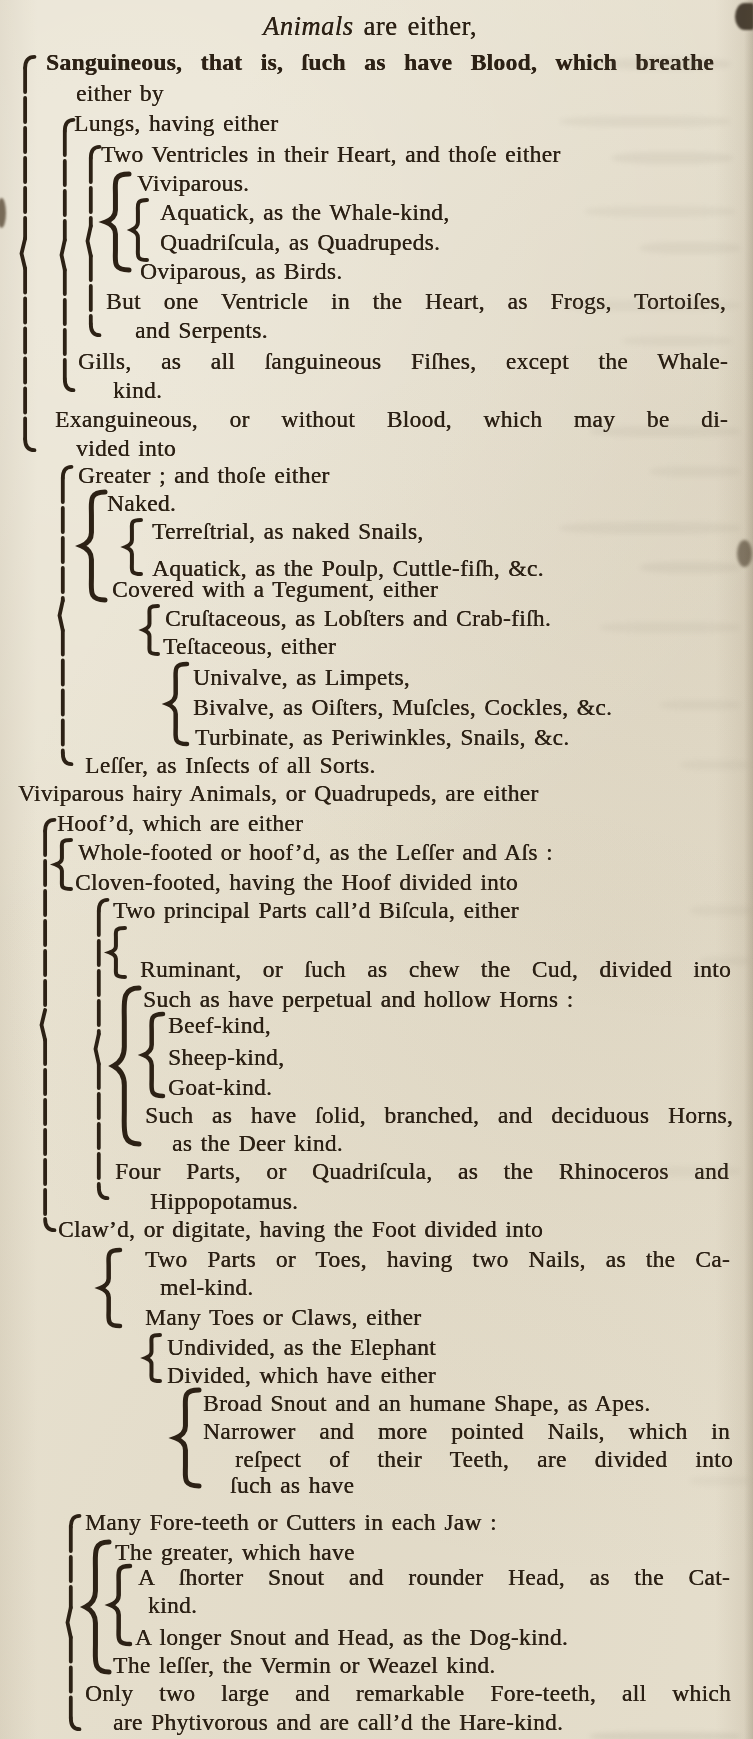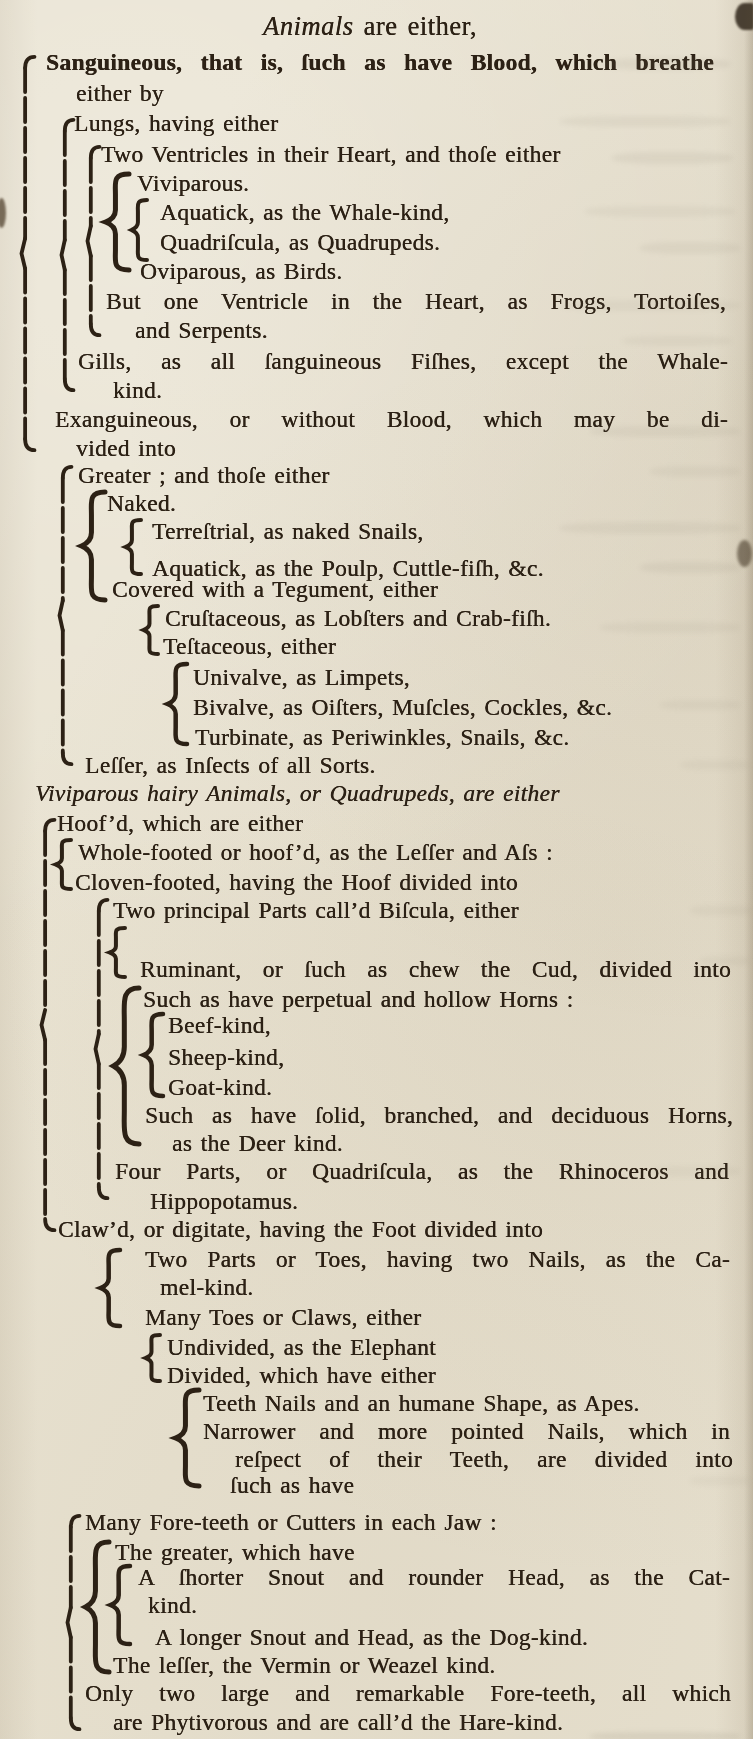--- a/index.html
+++ b/index.html
@@ -71,49 +71,49 @@
     <div class="line" style="left: 107px; top: 491px;">Naked.</div>
     <div class="line" style="left: 152px; top: 519px;">Terreſtrial, as naked Snails,</div>
     <div class="line" style="left: 152px; top: 548px; margin-top: 8px;">Aquatick, as the Poulp, Cuttle-fiſh, &amp;c.</div>
     <div class="line" style="left: 112px; top: 577px;">Covered with a Tegument, either</div>
     <div class="line" style="left: 165px; top: 606px;">Cruſtaceous, as Lobſters and Crab-fiſh.</div>
     <div class="line" style="left: 163px; top: 634px; text-align: center;">Teſtaceous, either</div>
     <div class="line" style="left: 193px; top: 695px;">Bivalve, as Oiſters, Muſcles, Cockles, &amp;c.</div>
     <div class="line" style="left: 193px; top: 665px;">Univalve, as Limpets,</div>
     <div class="line" style="left: 195px; top: 725px;">Turbinate, as Periwinkles, Snails, &amp;c.</div>
     <div class="line" style="left: 85px; top: 753px;">Leſſer, as Inſects of all Sorts.</div>
-    <div class="line" style="left: 35px; top: 781px; font-style: italic;">Viviparous hairy Animals, or Quadrupeds, are either</div>
+    <div class="line" style="left: 18px; top: 781px;">Viviparous hairy Animals, or Quadrupeds, are either</div>
     <div class="line" style="left: 57px; top: 811px;">Hoof’d, which are either</div>
     <div class="line" style="left: 78px; top: 840px;">Whole-footed or hoof’d, as the Leſſer and Aſs :</div>
     <div class="line" style="left: 75px; top: 870px;">Cloven-footed, having the Hoof divided into</div>
     <div class="line" style="left: 113px; top: 898px;">Two principal Parts call’d Biſcula, either</div>
     <div class="line just" style="left: 140px; top: 957px; width: 591px;">Ruminant, or ſuch as chew the Cud, divided into</div>
     <div class="line" style="left: 143px; top: 987px;">Such as have perpetual and hollow Horns :</div>
     <div class="line" style="left: 168px; top: 1013px;">Beef-kind,</div>
     <div class="line" style="left: 168px; top: 1045px;">Sheep-kind,</div>
     <div class="line" style="left: 168px; top: 1075px;">Goat-kind.</div>
     <div class="line just" style="left: 145px; top: 1103px; width: 588px;">Such as have ſolid, branched, and deciduous Horns,</div>
     <div class="line" style="left: 172px; top: 1131px;">as the Deer kind.</div>
     <div class="line just" style="left: 115px; top: 1159px; width: 614px;">Four Parts, or Quadriſcula, as the Rhinoceros and</div>
     <div class="line" style="left: 150px; top: 1189px;">Hippopotamus.</div>
     <div class="line" style="left: 58px; top: 1217px;">Claw’d, or digitate, having the Foot divided into</div>
     <div class="line just" style="left: 145px; top: 1247px; width: 585px;">Two Parts or Toes, having two Nails, as the Ca-</div>
     <div class="line" style="left: 160px; top: 1275px;">mel-kind.</div>
     <div class="line" style="left: 145px; top: 1305px;">Many Toes or Claws, either</div>
     <div class="line" style="left: 167px; top: 1335px;">Undivided, as the Elephant</div>
     <div class="line" style="left: 167px; top: 1363px;">Divided, which have either</div>
-    <div class="line" style="left: 203px; top: 1391px;">Teeth Nails and an humane Shape, as Apes.</div>
+    <div class="line" style="left: 203px; top: 1391px;">Broad Snout and an humane Shape, as Apes.</div>
     <div class="line just" style="left: 203px; top: 1419px; width: 527px;">Narrower and more pointed Nails, which in</div>
     <div class="line just" style="left: 235px; top: 1447px; width: 498px;">reſpect of their Teeth, are divided into</div>
     <div class="line" style="left: 230px; top: 1473px;">ſuch as have</div>
     <div class="line" style="left: 85px; top: 1510px;">Many Fore-teeth or Cutters in each Jaw :</div>
     <div class="line" style="left: 115px; top: 1540px;">The greater, which have</div>
     <div class="line just" style="left: 138px; top: 1565px; width: 592px;">A ſhorter Snout and rounder Head, as the Cat-</div>
     <div class="line" style="left: 148px; top: 1593px;">kind.</div>
-    <div class="line" style="left: 135px; top: 1625px; margin-left: 20px;">A longer Snout and Head, as the Dog-kind.</div>
+    <div class="line" style="left: 135px; top: 1625px;">A longer Snout and Head, as the Dog-kind.</div>
     <div class="line" style="left: 113px; top: 1653px;">The leſſer, the Vermin or Weazel kind.</div>
     <div class="line just" style="left: 85px; top: 1681px; width: 646px;">Only two large and remarkable Fore-teeth, all which</div>
     <div class="line" style="left: 113px; top: 1710px;">are Phytivorous and are call’d the Hare-kind.</div>
     <div class="brace" style="left: 20px; top: 55px;">
       <svg width="16" height="397">
         <path d="M 14.5,1.8 Q 5.12,1.8 5.12,13" fill="none" stroke="#2c2115" stroke-width="3.8" stroke-linecap="round"></path>
         <path d="M 5.12,13 L 5.12,183.5" fill="none" stroke="#2c2115" stroke-width="3.8" stroke-linecap="round" stroke-dasharray="24 6"></path>
         <path d="M 5.12,183.5 L 1.5,198.5 L 5.12,213.5" fill="none" stroke="#2c2115" stroke-width="3.8" stroke-linecap="round"></path>
         <path d="M 5.12,213.5 L 5.12,384" fill="none" stroke="#2c2115" stroke-width="3.8" stroke-linecap="round" stroke-dasharray="24 6"></path>
         <path d="M 5.12,384 Q 5.12,395.2 14.5,395.2" fill="none" stroke="#2c2115" stroke-width="3.8" stroke-linecap="round"></path>

